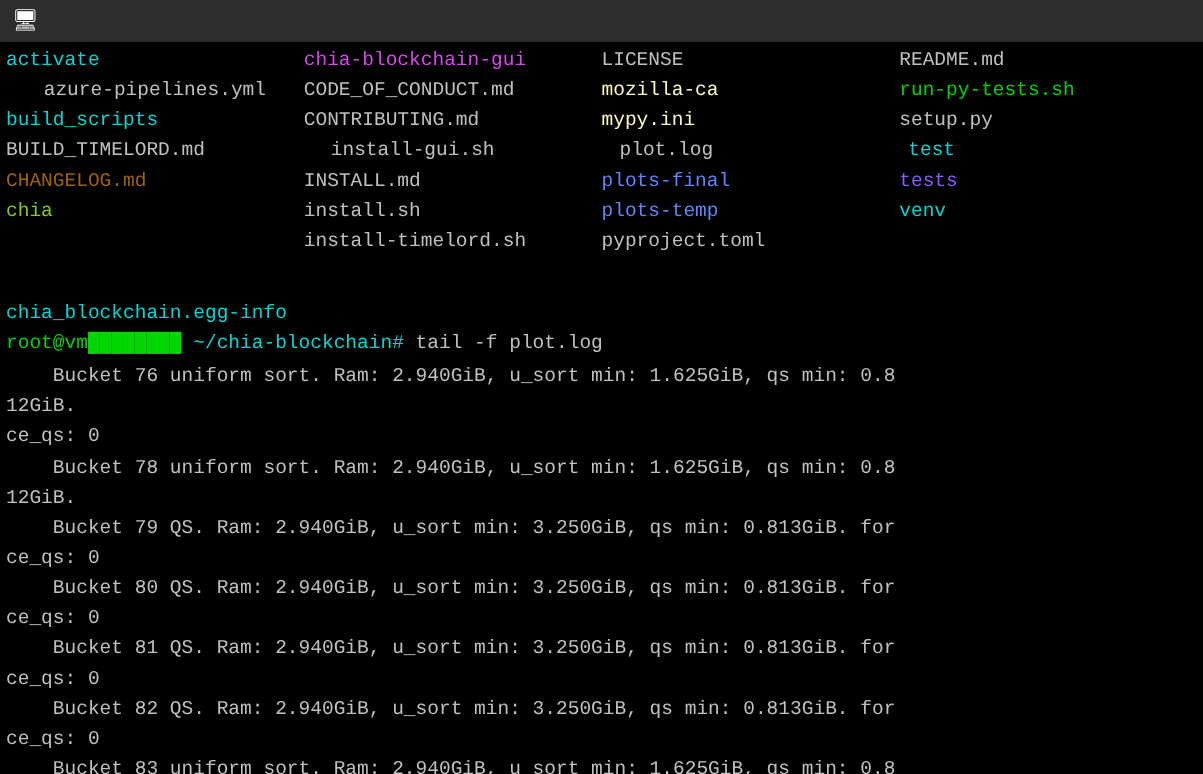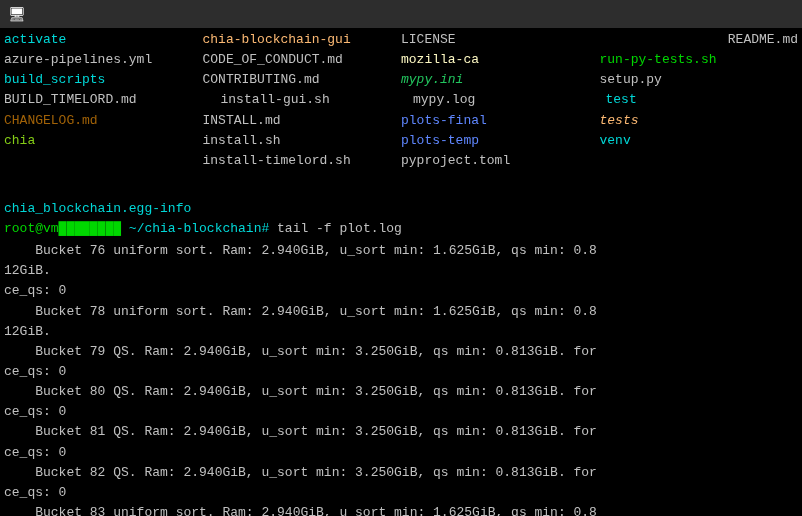--- a/index.html
+++ b/index.html
@@ -95,47 +95,47 @@
     <div class="ctrl-btn"></div>
     <div class="ctrl-btn"></div>
     <div class="ctrl-btn close"></div>
   </div>
 </div>
 
 <div id="terminal">
   <div id="file-listing">
       <div class="file-row">
         <span class="col" style="color: rgb(0, 215, 215);">activate</span>
-        <span class="col" style="color: #fdba74;">chia-blockchain-gui</span>
+        <span class="col" style="color: #d946ef;">chia-blockchain-gui</span>
         <span class="col" style="color: rgb(192, 192, 192);">LICENSE</span>
-        <span class="col" style="color: rgb(192, 192, 192); text-align: right;">README.md</span>
+        <span class="col" style="color: rgb(192, 192, 192);">README.md</span>
       </div>
       <div class="file-row">
-        <span class="col" style="color: rgb(192, 192, 192);">azure-pipelines.yml</span>
+        <span class="col" style="color: rgb(192, 192, 192); text-align: center;">azure-pipelines.yml</span>
         <span class="col" style="color: rgb(192, 192, 192);">CODE_OF_CONDUCT.md</span>
         <span class="col" style="color: #fef9c3;">mozilla-ca</span>
         <span class="col" style="color: rgb(0, 215, 0);">run-py-tests.sh</span>
       </div>
       <div class="file-row">
         <span class="col" style="color: rgb(0, 215, 215);">build_scripts</span>
         <span class="col" style="color: rgb(192, 192, 192);">CONTRIBUTING.md</span>
-        <span class="col" style="color: #22c55e; font-style: italic;">mypy.ini</span>
+        <span class="col" style="color: #fef9c3;">mypy.ini</span>
         <span class="col" style="color: rgb(192, 192, 192);">setup.py</span>
       </div>
       <div class="file-row">
         <span class="col" style="color: rgb(192, 192, 192);">BUILD_TIMELORD.md</span>
         <span class="col" style="color: rgb(192, 192, 192); margin-left: 24px;">install-gui.sh</span>
-        <span class="col" style="color: rgb(192, 192, 192);">mypy.log</span>
+        <span class="col" style="color: rgb(192, 192, 192);">plot.log</span>
         <span class="col" style="color: rgb(0, 215, 215);">test</span>
       </div>
       <div class="file-row">
         <span class="col" style="color: #a16207;">CHANGELOG.md</span>
         <span class="col" style="color: rgb(192, 192, 192);">INSTALL.md</span>
         <span class="col" style="color: rgb(95, 135, 255);">plots-final</span>
-        <span class="col" style="color: #fdba74; font-style: italic;">tests</span>
+        <span class="col" style="color: #8b5cf6;">tests</span>
       </div>
       <div class="file-row">
         <span class="col" style="color: #84cc16;">chia</span>
         <span class="col" style="color: rgb(192, 192, 192);">install.sh</span>
         <span class="col" style="color: rgb(95, 135, 255);">plots-temp</span>
         <span class="col" style="color: rgb(0, 215, 215);">venv</span>
       </div>
       <div class="file-row">
         <span class="col" style="color: rgb(0, 215, 215); margin-top: 48px;">chia_blockchain.egg-info</span>
         <span class="col" style="color: rgb(192, 192, 192);">install-timelord.sh</span>

